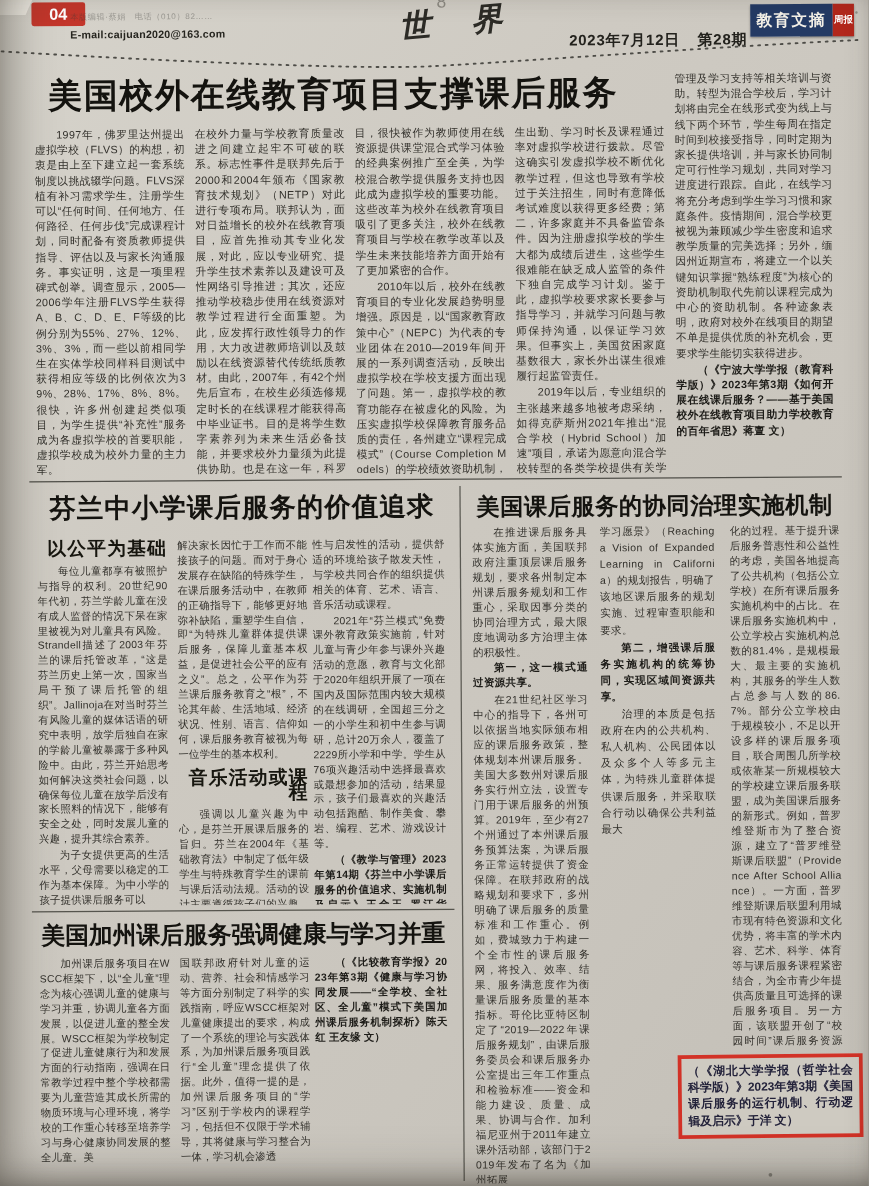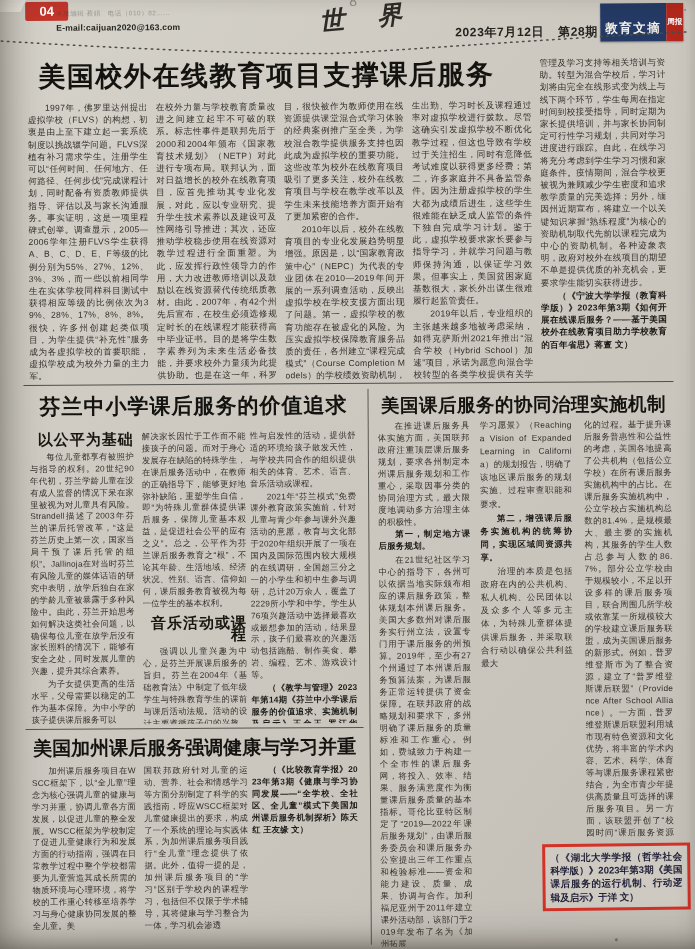--- a/index.html
+++ b/index.html
@@ -19,21 +19,21 @@
   .editline{position:absolute;left:59px;top:8px;font-size:6.5px;color:#3a3935;opacity:.38;letter-spacing:.5px;}
   .email{position:absolute;left:59px;top:21px;font-size:8.5px;font-weight:bold;color:#26251f;letter-spacing:.2px;}
   .sectionmark{position:absolute;left:322px;top:1px;font-family:"DejaVu Serif",serif;
     font-size:25px;font-weight:bold;font-style:italic;letter-spacing:12px;color:#2c2b26;
     transform:rotate(-5deg);}
   .foldmark{position:absolute;left:352px;top:-7px;font-size:14px;color:#55534c;opacity:.55;}
   .dateline{position:absolute;left:458px;top:25px;font-size:12px;font-weight:bold;color:#23221d;letter-spacing:.6px;}
   .dateline span{margin-right:14px;}
   .mh{position:absolute;right:9px;top:5px;display:flex;box-shadow:0 1px 2px rgba(0,0,0,.35);}
   .mh-main{background:#243a64;color:#f3efe6;font-weight:bold;font-size:12.5px;
-    padding:17px 5px 4px;letter-spacing:1.5px;}
+    padding:5px 5px 4px;letter-spacing:1.5px;}
   .mh-sub{background:#b2271c;color:#fff;font-size:7.5px;font-weight:bold;width:15px;
     display:flex;align-items:center;justify-content:center;text-align:center;line-height:8.5px;padding:1px;}
   .dotline{position:absolute;left:0;top:30px;}
   
   .hrule1{position:absolute;left:24px;top:383px;width:650px;height:1px;background:#504f49;}
   .hrule2{position:absolute;left:24px;top:727px;width:338px;height:1px;background:#55544d;}
   .vrule{position:absolute;left:368px;top:389px;width:1px;height:556px;background:#5a5952;}
   
   .art-title{position:absolute;font-weight:bold;color:#14130f;text-align:center;white-space:nowrap;}
   .t-main{left:28px;top:57px;width:482px;font-size:27px;letter-spacing:1.5px;}
@@ -144,21 +144,21 @@
     <div class="col art-side-col ca2">
       <p class="cont">国联邦政府针对儿童的运动、营养、社会和情感学习等方面分别制定了科学的实践指南，呼应WSCC框架对儿童健康提出的要求，构成了一个系统的理论与实践体系，为加州课后服务项目践行“全儿童”理念提供了依据。此外，值得一提的是，加州课后服务项目的“学习”区别于学校内的课程学习，包括但不仅限于学术辅导，其将健康与学习整合为一体，学习机会渗透</p>
     </div>
     <div class="col art-side-col ca3">
       <p class="cit">（《比较教育学报》2023年第3期《健康与学习协同发展——“全学校、全社区、全儿童”模式下美国加州课后服务机制探析》陈天红 王友缘 文）</p>
     </div>
 
     <div class="art-title t-gov">美国课后服务的协同治理实施机制</div>
     <div class="col art-gov-col g1">
       <p>在推进课后服务具体实施方面，美国联邦政府注重顶层课后服务规划，要求各州制定本州课后服务规划和工作重心，采取因事分类的协同治理方式，最大限度地调动多方治理主体的积极性。</p>
-      <p class="bold">第一，制定地方课后服务规划。</p>
+      <p class="bold">第一，这一模式通过资源共享。</p>
       <p>在21世纪社区学习中心的指导下，各州可以依据当地实际颁布相应的课后服务政策，整体规划本州课后服务。美国大多数州对课后服务实行州立法，设置专门用于课后服务的州预算。2019年，至少有27个州通过了本州课后服务预算法案，为课后服务正常运转提供了资金保障。在联邦政府的战略规划和要求下，多州明确了课后服务的质量标准和工作重心。例如，费城致力于构建一个全市性的课后服务网，将投入、效率、结果、服务满意度作为衡量课后服务质量的基本指标。哥伦比亚特区制定了“2019—2022年课后服务规划”，由课后服务委员会和课后服务办公室提出三年工作重点和检验标准——资金和能力建设、质量、成果、协调与合作。加利福尼亚州于2011年建立课外活动部，该部门于2019年发布了名为《加州拓展</p>
     </div>
     <div class="col art-gov-col g2">
       <p class="cont">学习愿景》（Reaching a Vision of Expanded Learning in California）的规划报告，明确了该地区课后服务的规划实施、过程审查职能和要求。</p>
       <p class="bold">第二，增强课后服务实施机构的统筹协同，实现区域间资源共享。</p>
       <p>治理的本质是包括政府在内的公共机构、私人机构、公民团体以及众多个人等多元主体，为特殊儿童群体提供课后服务，并采取联合行动以确保公共利益最大</p>
     </div>
     <div class="col art-gov-col g3">
       <p class="cont">化的过程。基于提升课后服务普惠性和公益性的考虑，美国各地提高了公共机构（包括公立学校）在所有课后服务实施机构中的占比。在课后服务实施机构中，公立学校占实施机构总数的81.4%，是规模最大、最主要的实施机构，其服务的学生人数占总参与人数的86.7%。部分公立学校由于规模较小，不足以开设多样的课后服务项目，联合周围几所学校或依靠某一所规模较大的学校建立课后服务联盟，成为美国课后服务的新形式。例如，普罗维登斯市为了整合资源，建立了“普罗维登斯课后联盟”（Providence After School Alliance）。一方面，普罗维登斯课后联盟利用城市现有特色资源和文化优势，将丰富的学术内容、艺术、科学、体育等与课后服务课程紧密结合，为全市青少年提供高质量且可选择的课后服务项目。另一方面，该联盟开创了“校园时间”课后服务资源共享模式，在学校之外的图书馆、博物馆、艺术中心及社区开辟课后服务聚集区，为相邻几所学校的学生提供课后服务。这一模式通过资源共享，将学校与社区、学校与学校联系在一起，构成了课后服务的综合校园，为青少年提供了更多的课程选择权。美国通过课后服务资源“高地”辐射带动资源“洼地”，扩大优质资源的覆盖面，以达到资源共享和经验互鉴。学校间的课后服务联盟依据统一的质量标准，以质量排名的方式激发当地课后服务活力，防止边缘社区课后服务的低效发展。</p>
     </div>

